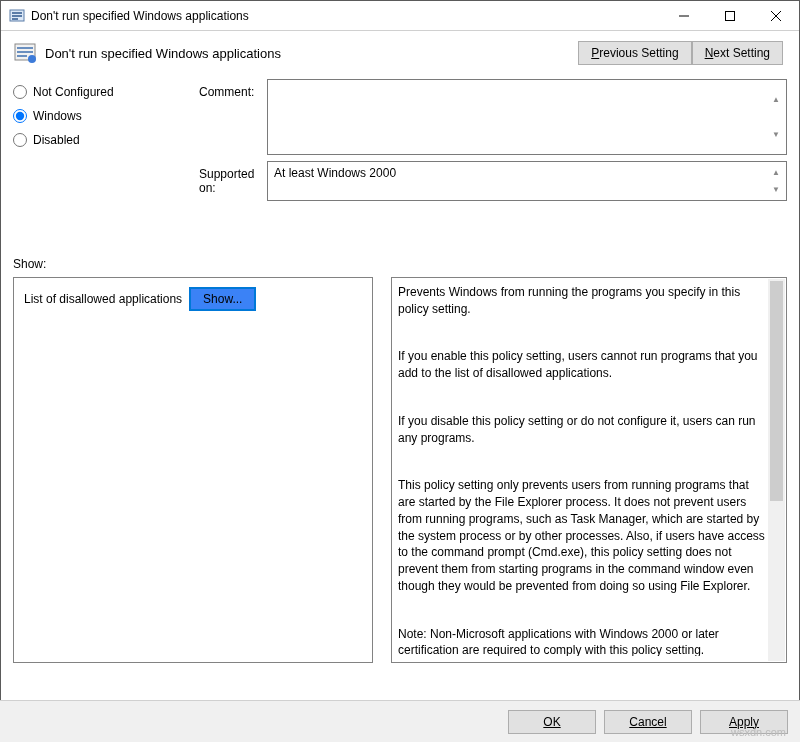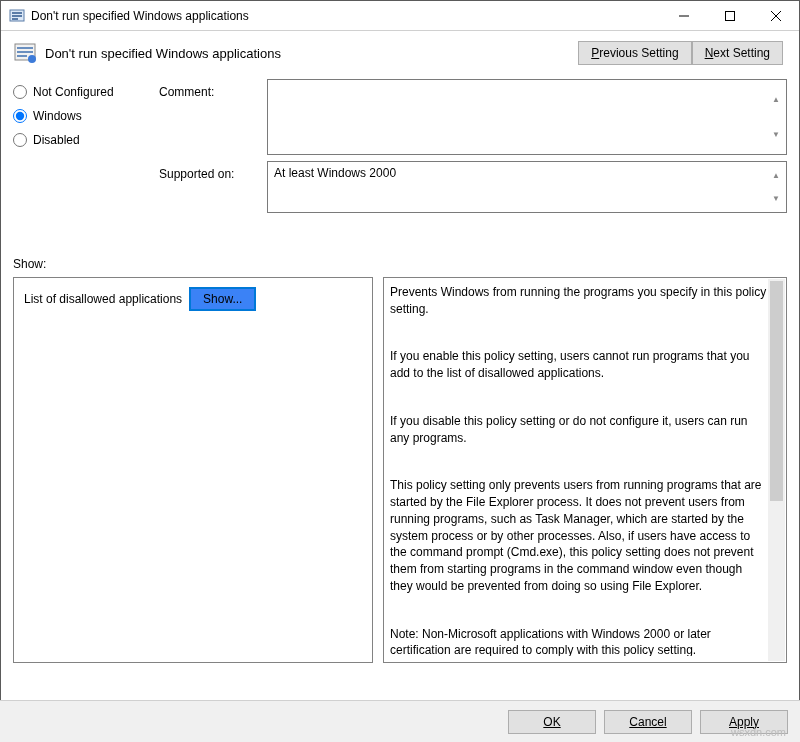--- a/index.html
+++ b/index.html
@@ -13,31 +13,31 @@
 .header-row .policy-name { font-size: 13px; flex: 1; }
 .btn { background: #e1e1e1; border: 1px solid #adadad; padding: 4px 12px; min-width: 88px; height: 24px; cursor: pointer; }
 .btn u { text-decoration: underline; }
 .hdr-buttons { display: flex; gap: 0; margin-right: 4px; }
 .config-row { display: flex; padding: 0 12px 6px 12px; gap: 16px; }
 .radio-col { width: 130px; padding-top: 6px; }
 .radio-item { display: flex; align-items: center; margin-bottom: 10px; gap: 6px; cursor: pointer; }
 .radio-item input { margin: 0; width: 14px; height: 14px; }
 .radio-item.sel label { font-weight: 400; }
 .labels-col { width: 92px; padding-top: 6px; }
-.labels-col div { height: 64px; }
+.labels-col div { height: 64px; margin-left: 40px; }
 .labels-col .sup { margin-top: 18px; }
 .fields-col { flex: 1; display: flex; flex-direction: column; gap: 6px; }
 .sunken { border: 1px solid #7a7a7a; background: #fff; width: 100%; padding: 4px 6px; position: relative; color: #000; }
 .comment-box { height: 76px; }
-.supported-box { height: 52px; display: flex; align-items: flex-start; }
+.supported-box { height: 40px; display: flex; align-items: flex-start; }
 .spin { position: absolute; right: 2px; top: 2px; bottom: 2px; width: 16px; display: flex; flex-direction: column; }
 .spin div { flex: 1; display: flex; align-items: center; justify-content: center; color: #888; font-size: 8px; }
 .section-hdrs { display: flex; padding: 20px 12px 6px 12px; }
 .section-hdrs .left { width: 370px; }
-.panes { display: flex; padding: 0 12px; gap: 10px; }
+.panes { display: flex; padding: 0 12px; gap: 18px; }
 .pane { border: 1px solid #828282; background: #fff; height: 386px; }
 .pane.options { width: 360px; padding: 10px; }
 .opt-row { display: flex; align-items: center; gap: 8px; }
 .show-btn { background: #3b82f6; border: 1px solid #0078d7; outline: 1px solid #0078d7; padding: 3px 12px; cursor: pointer; }
 .pane.help { flex: 1; position: relative; }
 .help-scroll { position: absolute; left: 6px; right: 18px; top: 6px; bottom: 6px; overflow: hidden; line-height: 1.4; }
 .help-scroll p { margin: 0 0  14px 0; }
 .help-vsb { position: absolute; right: 1px; top: 1px; bottom: 1px; width: 17px; background: #f0f0f0; }
 .help-vsb .thumb { position: absolute; left: 2px; right: 2px; top: 2px; height: 220px; background: #cdcdcd; }
 .footer { position: absolute; bottom: 0; left: 0; right: 0; height: 42px; border-top: 1px solid #d0d0d0; background: #f0f0f0; display: flex; align-items: center; justify-content: flex-end; padding: 0 12px; gap: 8px; text-decoration: underline; }

